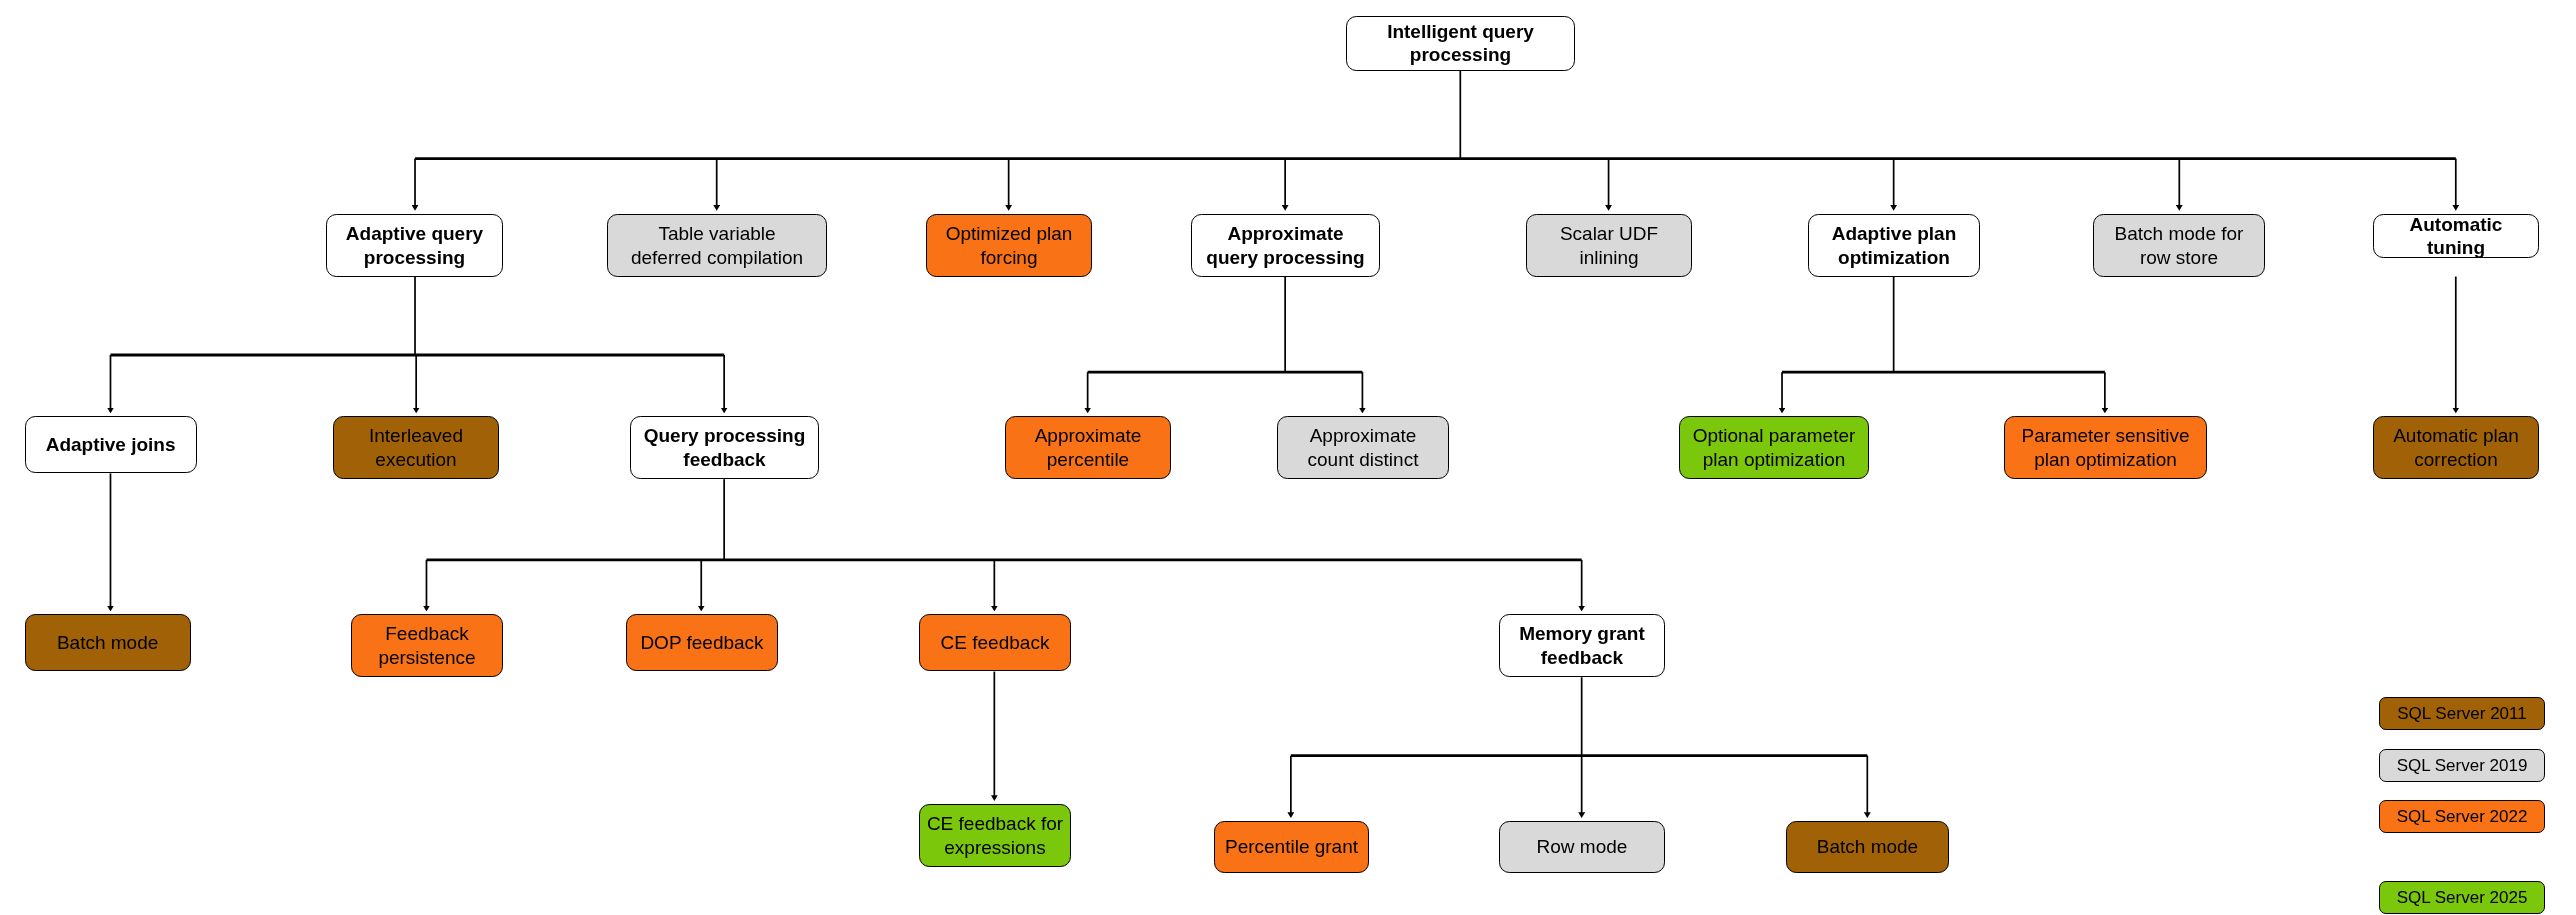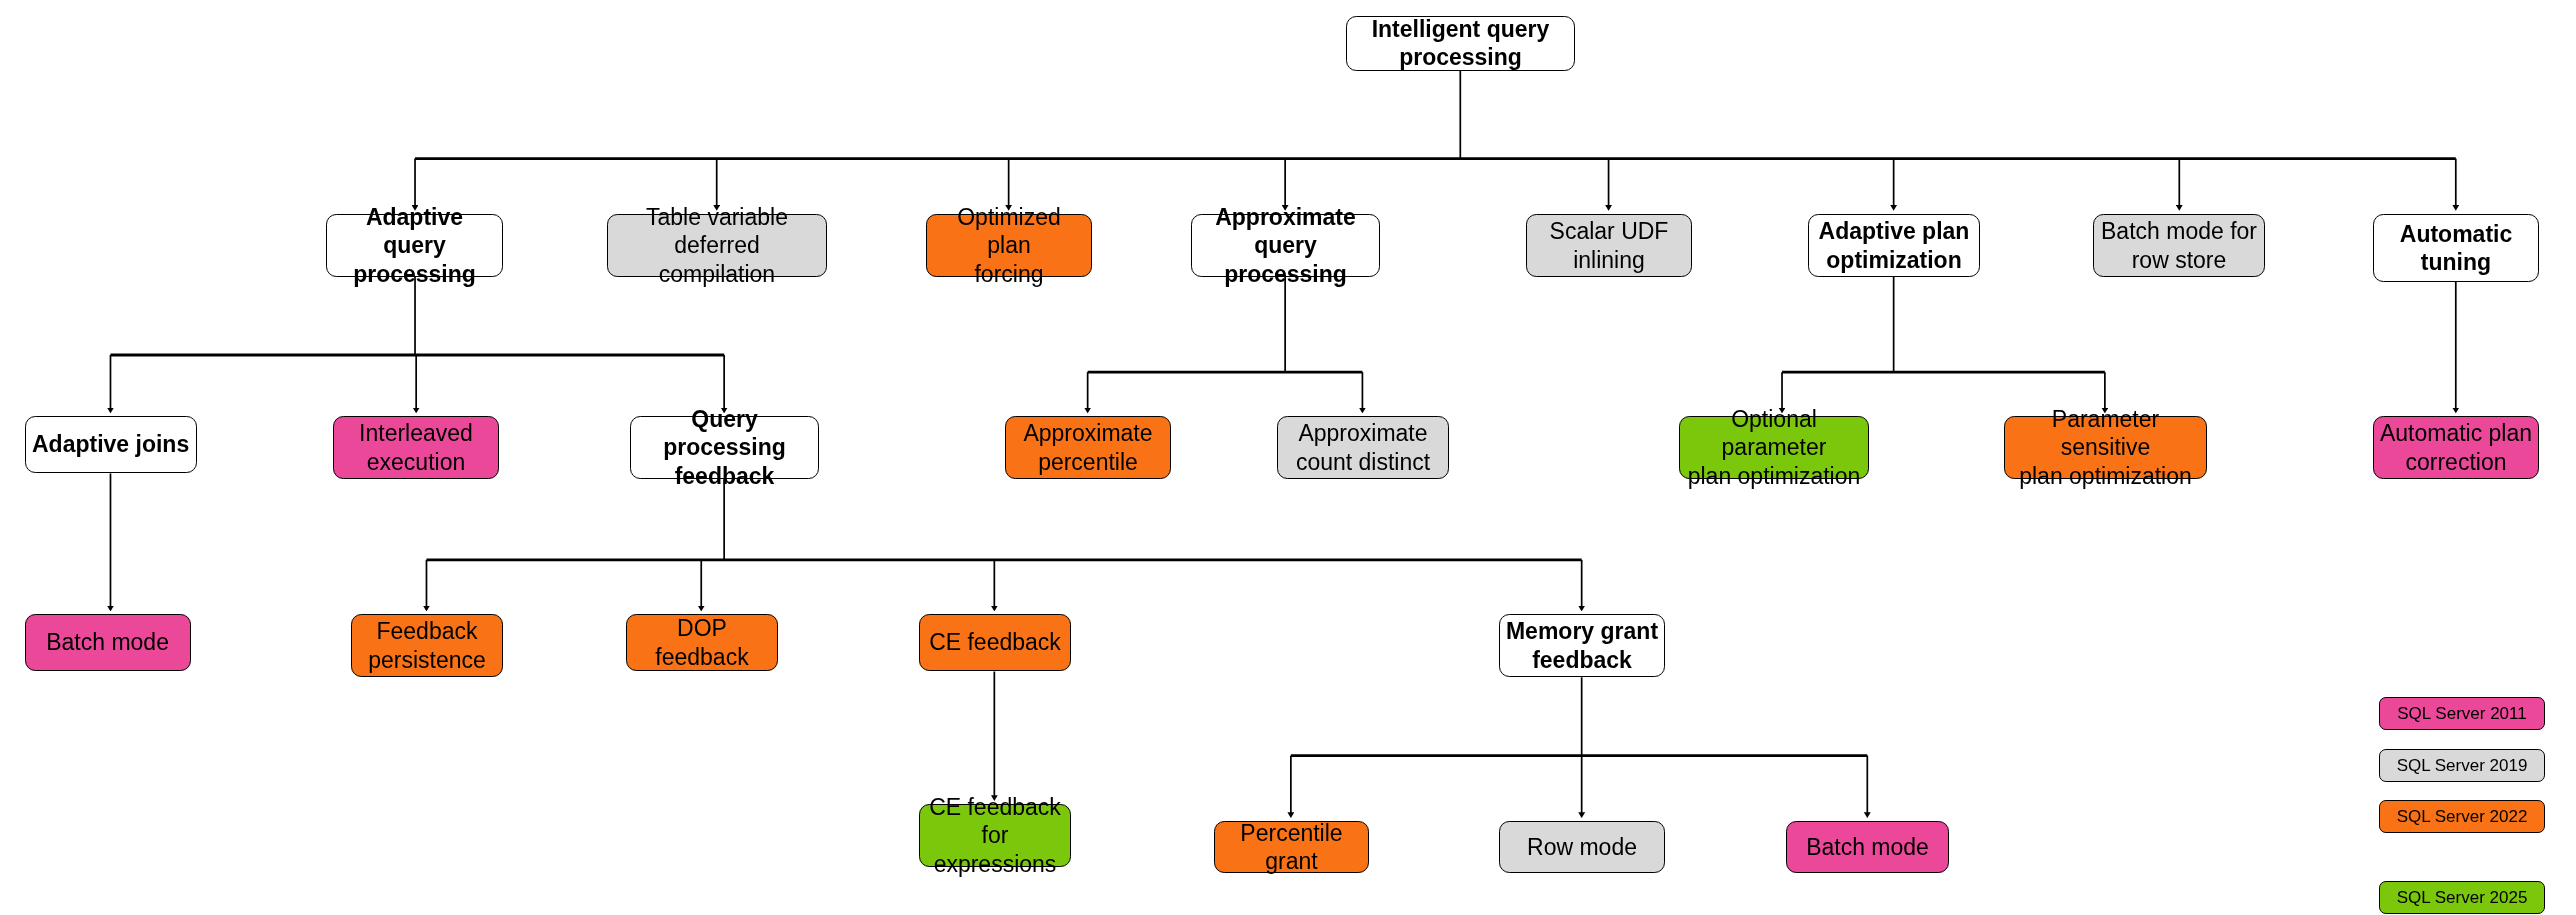--- a/index.html
+++ b/index.html
@@ -28,33 +28,33 @@
   .node {
     position: absolute;
     box-sizing: border-box;
     border: 1.7px solid #000000;
     border-radius: 10.3px;
     display: flex;
     align-items: center;
     justify-content: center;
     text-align: center;
     color: #000000;
-    font-size: 23px;
+    font-size: 19px;
     line-height: 1.22;
     padding: 2.3px 5.7px;
     white-space: pre-line;
     font-family: "Liberation Sans", sans-serif;
   }
   .node.bold {
     font-weight: bold;
   }
   .fill-white  { background: #ffffff; }
   .fill-gray   { background: #d9d9d9; }
   .fill-amber  { background: #f97316; }
-  .fill-blue   { background: #ec4899; }
+  .fill-blue   { background: #a16207; }
   .fill-green  { background: #7ac70c; }
 
   .legend {
     position: absolute;
   }
   .legend-item {
     position: absolute;
     box-sizing: border-box;
     border: 1.7px solid #000000;
     border-radius: 6.9px;
@@ -129,21 +129,21 @@
       <div class="node fill-amber" style="left: 926px; top: 214px; width: 166px; height: 63px;">Optimized plan
 forcing</div>
       <div class="node fill-white bold" style="left: 1191px; top: 214px; width: 189px; height: 63px;">Approximate
 query processing</div>
       <div class="node fill-gray" style="left: 1526px; top: 214px; width: 166px; height: 63px;">Scalar UDF
 inlining</div>
       <div class="node fill-white bold" style="left: 1808px; top: 214px; width: 172px; height: 63px;">Adaptive plan
 optimization</div>
       <div class="node fill-gray" style="left: 2093px; top: 214px; width: 172px; height: 63px;">Batch mode for
 row store</div>
-      <div class="node fill-white bold" style="left: 2373px; top: 214px; width: 166px; height: 68px;">Automatic
+      <div class="node fill-white bold" style="left: 2373px; top: 214px; width: 166px; height: 44px;">Automatic
 tuning</div>
       <div class="node fill-white bold" style="left: 24.6px; top: 416px; width: 172px; height: 57px;">Adaptive joins</div>
       <div class="node fill-blue" style="left: 333px; top: 416px; width: 166px; height: 63px;">Interleaved
 execution</div>
       <div class="node fill-white bold" style="left: 630px; top: 416px; width: 189px; height: 63px;">Query processing
 feedback</div>
       <div class="node fill-amber" style="left: 1005px; top: 416px; width: 166px; height: 63px;">Approximate
 percentile</div>
       <div class="node fill-gray" style="left: 1277px; top: 416px; width: 172px; height: 63px;">Approximate
 count distinct</div>

